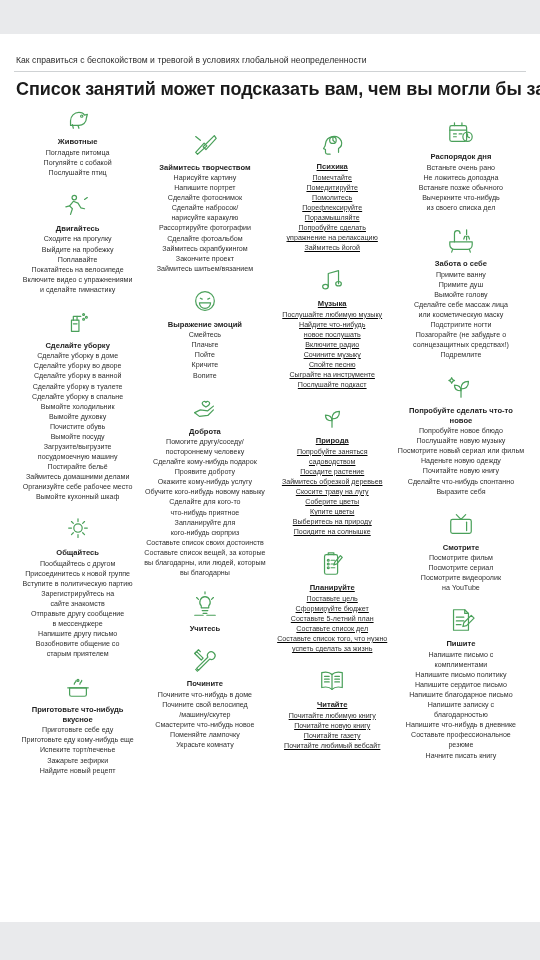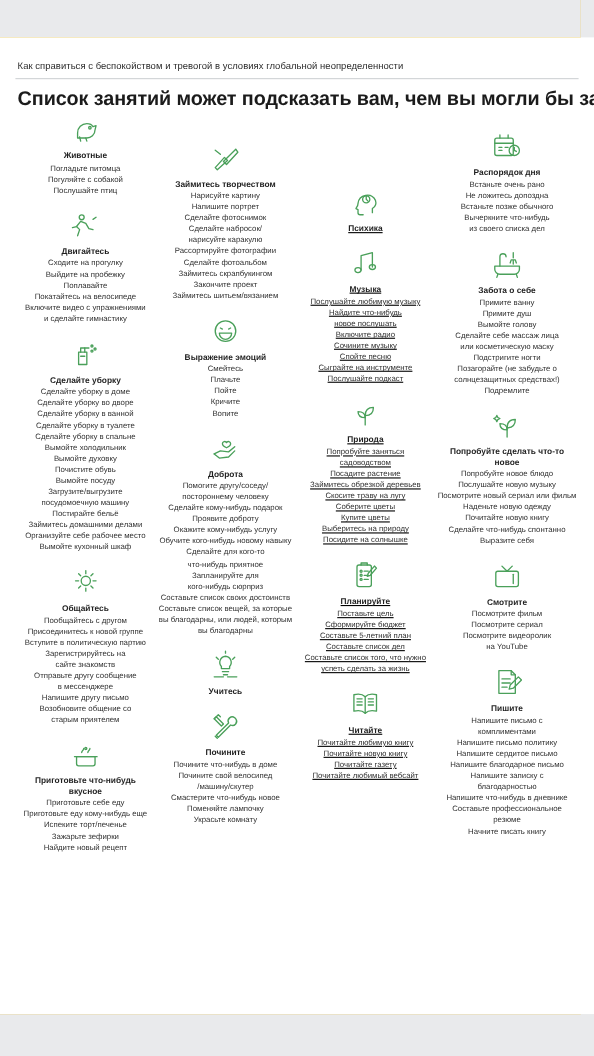--- a/index.html
+++ b/index.html
@@ -11,21 +11,21 @@
   body {
     font-family: "Liberation Sans", "DejaVu Sans", sans-serif;
     width: 540px;
     height: 960px;
     overflow: hidden;
   }
   #poster {
     position: relative;
     width: 528px;
     height: 960px;
-    background: #eab308;
+    background: #14b8a6;
     box-sizing: border-box;
   }
   .top-gap {
     height: 34px;
     background: #e9eaec;
   }
   .bottom-gap {
     position: absolute;
     left: 0;
     bottom: 0;
@@ -329,20 +329,30 @@
         <div class="col col-3">
           <div class="card">
             <div class="icon">
               <svg width="30" height="28" viewBox="0 0 32 30" fill="none" stroke="#4aa05a" stroke-width="1.3" stroke-linecap="round" stroke-linejoin="round">
                 <path d="M23 25v-4c3-2 4-5 3-8a9 9 0 00-17 3c0 3-2 4-2 5l2 1v3a2 2 0 002 2h3"></path>
                 <circle cx="17" cy="12" r="3.5"></circle>
                 <path d="M17 8.5V12l2 2"></path>
               </svg>
             </div>
             <div class="card-title">Психика</div>
+            <ul class="card-items">
+              <li>Помечтайте</li>
+              <li>Помедитируйте</li>
+              <li>Помолитесь</li>
+              <li>Порефлексируйте</li>
+              <li>Поразмышляйте</li>
+              <li>Попробуйте сделать</li>
+              <li>упражнение на релаксацию</li>
+              <li>Займитесь йогой</li>
+            </ul>
           </div>
           <div class="card">
             <div class="icon">
               <svg width="30" height="28" viewBox="0 0 32 30" fill="none" stroke="#4aa05a" stroke-width="1.3" stroke-linecap="round" stroke-linejoin="round">
                 <path d="M12 22V8l11-3v14"></path>
                 <ellipse cx="9" cy="22" rx="3" ry="2.4"></ellipse>
                 <ellipse cx="23" cy="19" rx="3" ry="2.4"></ellipse>
               </svg>
             </div>
             <div class="card-title">Музыка</div>

